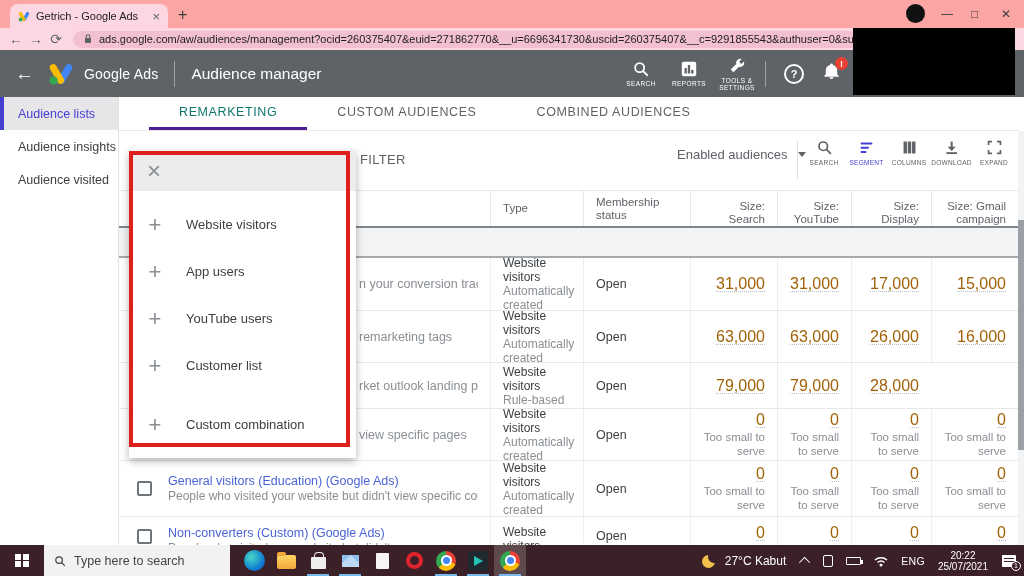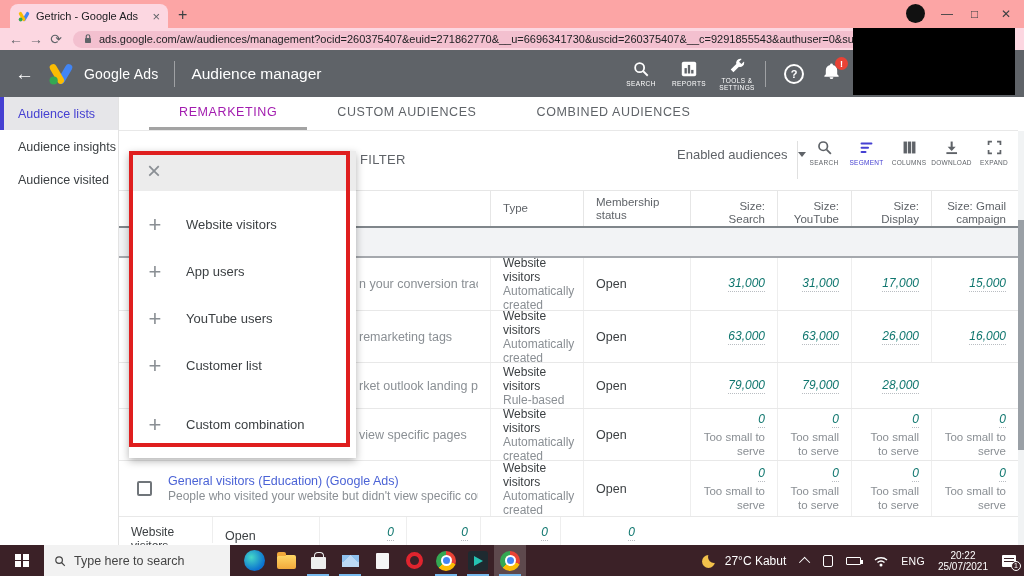--- a/index.html
+++ b/index.html
@@ -46,21 +46,21 @@
     border-right:1px solid #e3e3e3;}
   .sb-item{ height:33px; display:flex; align-items:center; padding-left:14px; font-size:12.5px;
     color:#3c4043; border-left:4px solid transparent; cursor:default;}
   .sb-item.active{ background:#e6e6e9; border-left:4px solid #4540d2; color:#4540d2; }
 
   
   .main{ position:absolute; left:119px; top:97px; width:899px; bottom:31px; background:#fff; overflow:hidden;}
   .ctabs{ height:34px; border-bottom:1px solid #e8e8e8; display:flex; align-items:stretch; padding-left:30px;}
   .ctab{ display:flex; align-items:center; padding:0 30px; font-size:12.5px; letter-spacing:.6px;
     color:#5f6368; border-bottom:3px solid transparent; cursor:default;}
-  .ctab.active{ color:#a21caf; border-bottom:3px solid #a3a3a3;}
+  .ctab.active{ color:#0f766e; border-bottom:3px solid #4c1d95;}
 
   .filterbar{ position:relative; height:59px; }
   .filter-label{ position:absolute; left:241px; top:21px; font-size:13px; color:#5f6368; letter-spacing:.3px;}
   .viewfilter{ position:absolute; left:558px; top:16px; display:flex; align-items:center; font-size:13px; color:#5f6368;}
   .caret{ width:0; height:0; border-left:4.5px solid transparent; border-right:4.5px solid transparent;
     border-top:5px solid #5f6368; margin-left:10px;}
   .vdiv{ position:absolute; left:678px; top:10px; width:1px; height:38px; background:#e0e0e0;}
   .actions{ position:absolute; left:684px; top:8px; width:212px; display:flex; justify-content:space-between;}
   .action{ width:42px; display:flex; flex-direction:column; align-items:center; cursor:default;}
   .action .lbl{ font-size:6.5px; color:#5f6368; margin-top:3px; letter-spacing:.3px;}
@@ -77,21 +77,21 @@
   .grayrow{ height:30px; background:#f2f3f5; border-bottom:2px solid #a5a8ad;}
 
   .trow{ display:flex; border-bottom:1px solid #e8e8e8; background:#fff;}
   .trow .c{ display:flex; flex-direction:column; justify-content:center;}
   .trow .c + .c{ border-left:1px solid #eee;}
   .r1{height:53px;} .r2{height:52px;} .r3{height:46px;} .r4{height:52px;} .r5{height:56px;} .r6{height:80px;}
   .t1{ font-size:12px; color:#3c4043; line-height:14px;}
   .t2{ font-size:12px; color:#8a8f94; line-height:14px;}
   .status{ font-size:12.5px; color:#3c4043;}
   .c.num{ align-items:flex-end;}
-  .val{ font-size:12px; color:#0f766e; border-bottom:1px dotted #b9bdc2; line-height:15px;font-style:italic;}
+  .val{ font-size:16px; color:#a16207; border-bottom:1px dotted #b9bdc2; line-height:15px;}
   .note{ font-size:11.5px; color:#8a8f94; text-align:right; line-height:14px; margin-top:2px;}
   .frag{ font-size:12.5px; color:#8a8f94; margin-left:228px; white-space:nowrap; overflow:hidden;}
   .namecell{ flex-direction:row !important; align-items:center !important; justify-content:flex-start !important;}
   .cb{ width:15px; height:15px; border:2px solid #70757a; border-radius:2px; margin:0 16px 0 6px; flex:none;}
   .nm .title{ font-size:12.5px; color:#4b63d6; line-height:16px; white-space:nowrap; overflow:hidden;}
   .nm .desc{ font-size:12px; color:#8a8f94; line-height:15px; white-space:nowrap; overflow:hidden;}
   .nm{ overflow:hidden; }
 
   
   .pagescroll{ position:absolute; right:0; top:131px; width:6px; bottom:31px; background:#f1f3f4;}
@@ -444,20 +444,27 @@
           <span class="val">0</span>
           <span class="note">Too small to serve</span>
         </div>
       <div class="c cs4 num">
           <span class="val">0</span>
           <span class="note">Too small to serve</span>
         </div>
     </div>
 
     <div class="trow r6" style="align-items:flex-start;">
+      <div class="c cname namecell" style="padding-top:8px; align-items:flex-start !important;">
+        <span class="cb" style="margin-top:4px;"></span>
+        <span class="nm">
+          <span class="title" style="display:block;">Non-converters (Custom) (Google Ads)</span>
+          <span class="desc" style="display:block;">People who visited your website but didn't...</span>
+        </span>
+      </div>
       <div class="c ctype" style="padding-top:8px;">
           <span class="t1">Website visitors</span>
         </div>
       <div class="c cmem" style="padding-top:12px;">
           <span class="status">Open</span>
         </div>
       <div class="c cs1 num" style="padding-top:8px;">
           <span class="val">0</span>
           <span class="note">Too small to serve</span>
         </div>

